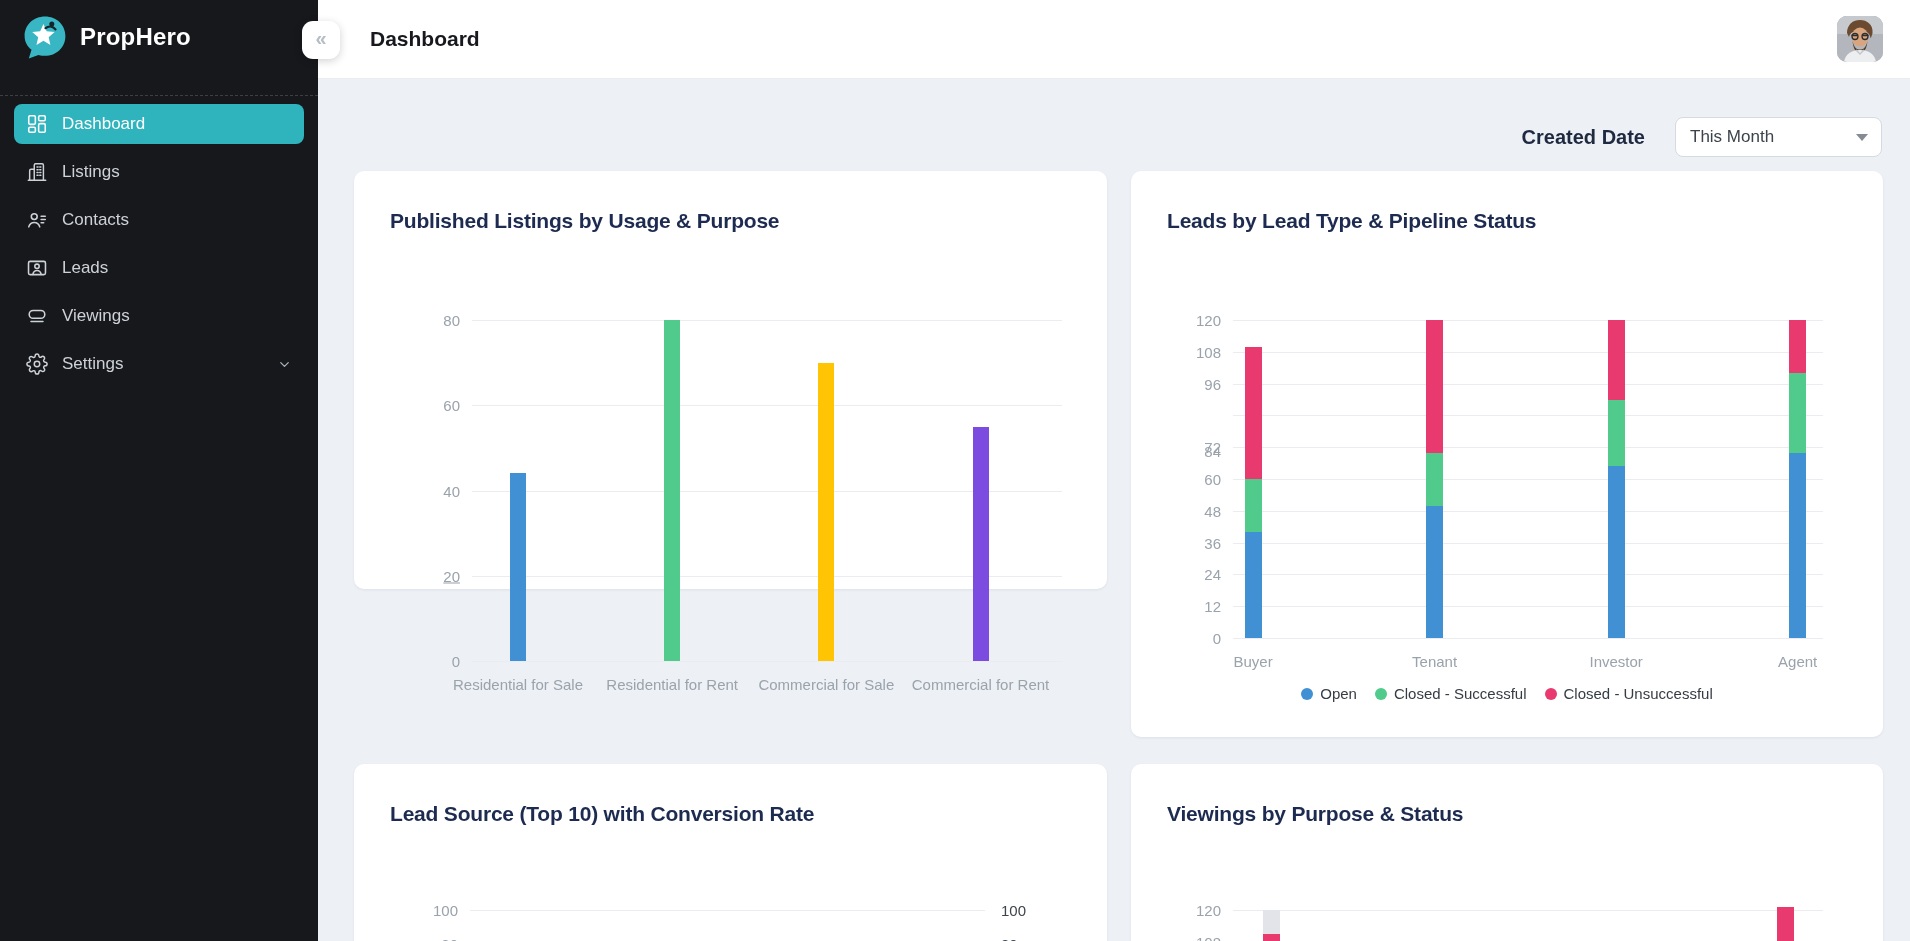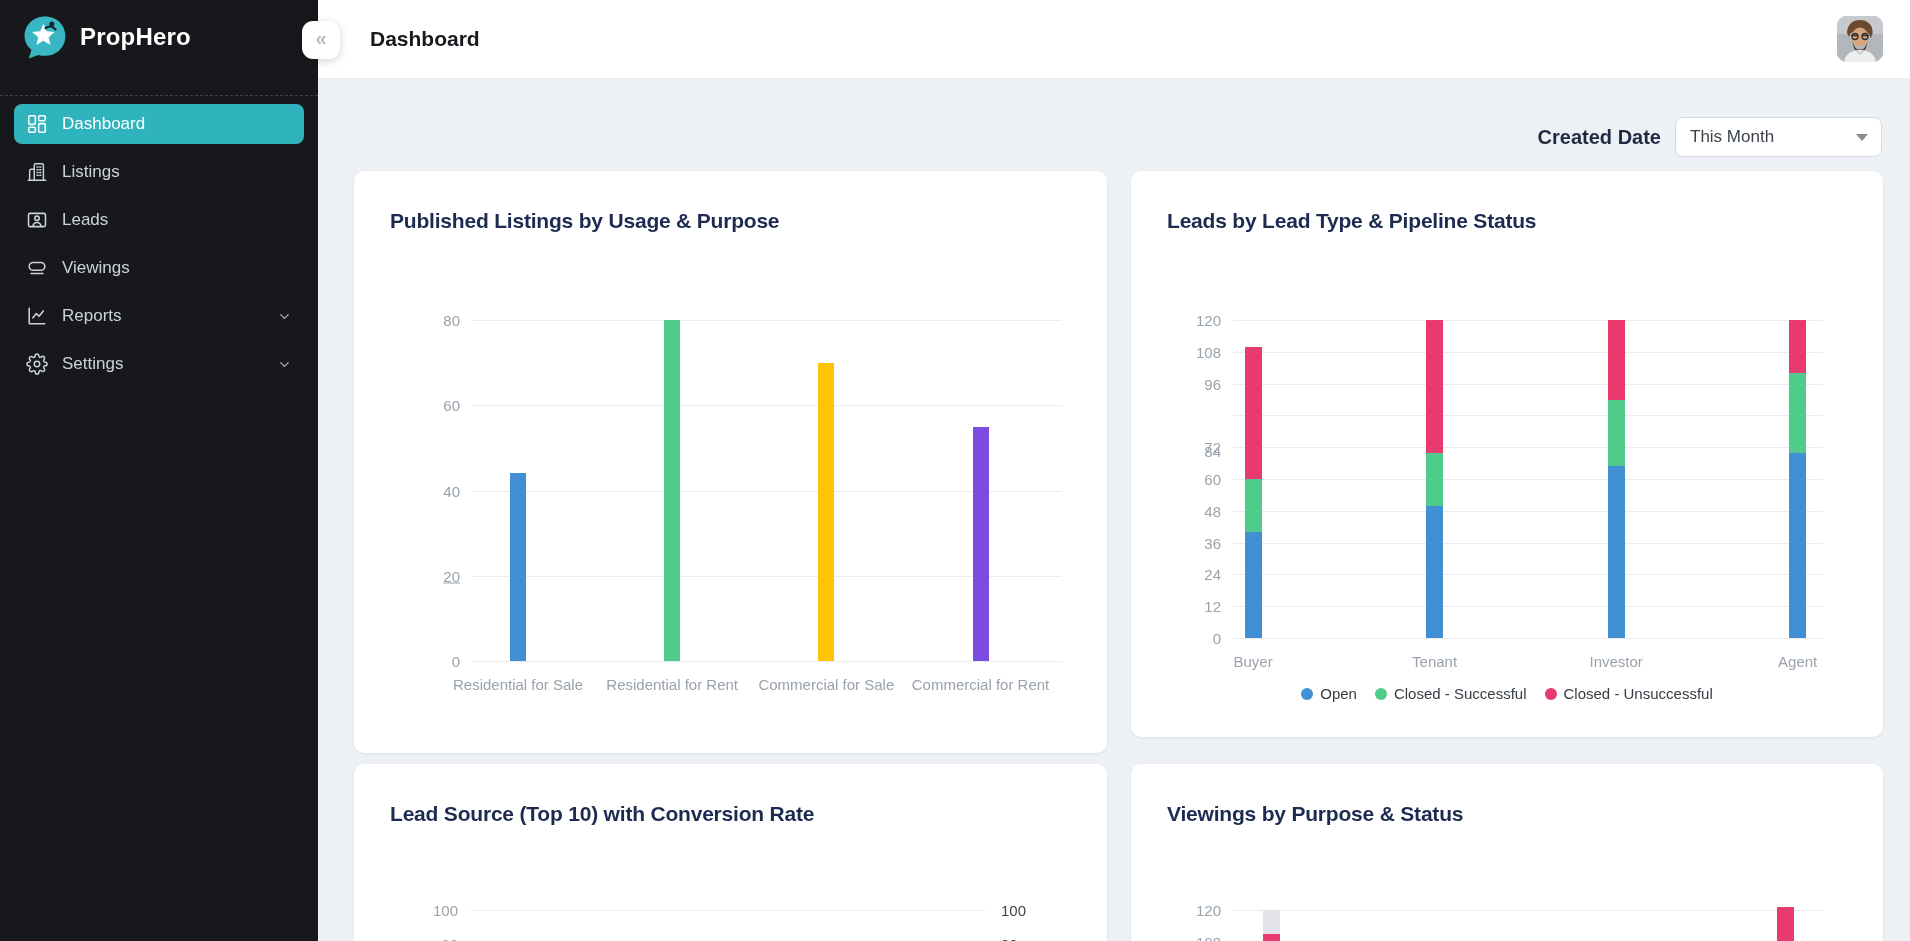--- a/index.html
+++ b/index.html
@@ -27,30 +27,30 @@
           border-bottom:1px solid #e9edf0;z-index:1;}
   .page-title{position:absolute;left:52px;top:0;height:78px;display:flex;align-items:center;
               margin:0;font-size:21px;font-weight:bold;color:#17191e;}
   .avatar{position:absolute;right:27px;top:16px;width:46px;height:46px;border-radius:10px;
           overflow:hidden;cursor:pointer;background:#a9adb3;}
   .collapse{position:absolute;left:302px;top:21px;width:38px;height:38px;border:none;
             border-radius:11px;background:#fff;box-shadow:0 2px 8px rgba(0,0,0,.18);
             color:#b7bdc5;font-size:20px;font-weight:bold;display:flex;align-items:center;
             justify-content:center;cursor:pointer;z-index:3;padding:0 0 3px 0;}
   
-  .filter-row{position:absolute;top:117px;right:28px;display:flex;align-items:center;gap:14px;height:40px;}
+  .filter-row{position:absolute;top:117px;right:28px;display:flex;align-items:center;gap:30px;height:40px;}
   .flabel{font-size:20px;font-weight:bold;color:#1f2940;}
   .select{width:207px;height:40px;background:#fff;border:1px solid #d5dae0;border-radius:8px;
           display:flex;align-items:center;justify-content:space-between;box-sizing:border-box;
           padding:0 13px 0 14px;font-size:17px;color:#3c434c;cursor:pointer;}
   .caret{width:0;height:0;border-left:6px solid transparent;border-right:6px solid transparent;
          border-top:7px solid #848b93;}
   
   .card{position:absolute;background:#fff;border-radius:10px;box-shadow:0 1px 3px rgba(20,30,50,.07);}
-  .c1{left:354px;top:171px;width:753px;height:582px;}
+  .c1{left:354px;top:171px;width:753px;height:418px;}
   .c2{left:1131px;top:171px;width:752px;height:566px;}
   .c3{left:354px;top:764px;width:753px;height:566px;}
   .c4{left:1131px;top:764px;width:752px;height:566px;}
   .ctitle{position:absolute;left:36px;top:38px;margin:0;font-size:21px;font-weight:bold;
           color:#1d2b50;letter-spacing:-.2px;}
   
   .plot{position:absolute;}
   .p1{left:118px;top:149px;width:590px;height:341px;}
   .p2{left:102px;top:149px;width:590px;height:318px;}
   .p3{left:116px;top:146px;width:515px;height:160px;}
@@ -98,20 +98,30 @@
         <svg viewBox="0 0 24 24" fill="none" stroke="currentColor" stroke-width="1.6" stroke-linecap="round" stroke-linejoin="round">
           <path d="M9 21V4.5A1.5 1.5 0 0 1 10.5 3h7A1.5 1.5 0 0 1 19 4.5V21"></path>
           <path d="M9 9H5.5A1.5 1.5 0 0 0 4 10.5V21"></path>
             <path d="M2.5 21h19"></path>
           <path d="M12 6.5h1.2M15 6.5h1.2M12 9.5h1.2M15 9.5h1.2M12 12.5h1.2M15 12.5h1.2M12 15.5h1.2M15 15.5h1.2"></path>
         </svg>
         </span>
       <span class="nlabel">Listings</span>
     </div>
 
+    <div class="nav-item">
+      <span class="nicon">
+        <svg viewBox="0 0 24 24" fill="none" stroke="currentColor" stroke-width="1.7" stroke-linecap="round" stroke-linejoin="round">
+          <circle cx="9" cy="8.3" r="3.2"></circle>
+            <path d="M3 19.5c.9-3.1 3.2-4.8 6-4.8s5.1 1.7 6 4.8"></path>
+          <path d="M16.5 8h4.5M16.5 11.5h4.5M16.5 15h2.8"></path>
+        </svg>
+        </span>
+      <span class="nlabel">Contacts</span>
+    </div>
 
     <div class="nav-item">
       <span class="nicon">
         <svg viewBox="0 0 24 24" fill="none" stroke="currentColor" stroke-width="1.7" stroke-linecap="round" stroke-linejoin="round">
           <rect x="2.75" y="4.75" width="18.5" height="14.5" rx="1.8"></rect>
             <circle cx="12" cy="10.2" r="2.4"></circle>
           <path d="M7.5 19c.5-2.8 2.3-4.3 4.5-4.3s4 1.5 4.5 4.3"></path>
         </svg>
         </span>
       <span class="nlabel">Leads</span>
@@ -121,34 +131,20 @@
       <span class="nicon">
         <svg viewBox="0 0 24 24" fill="none" stroke="currentColor" stroke-width="1.7" stroke-linecap="round" stroke-linejoin="round">
           <rect x="3.5" y="6" width="17" height="8.5" rx="4.25"></rect>
             <path d="M5.5 18h13"></path>
         </svg>
         </span>
       <span class="nlabel">Viewings</span>
     </div>
 
 
-    <div class="nav-item">
-      <span class="nicon">
-        <svg viewBox="0 0 24 24" fill="none" stroke="currentColor" stroke-width="1.7" stroke-linecap="round" stroke-linejoin="round">
-          <path d="M3.5 3.5v16a1 1 0 0 0 1 1h16"></path>
-            <path d="M7.5 14l3.8-4.6 3 2.9 4.6-5.8"></path>
-        </svg>
-        </span>
-      <span class="nlabel">Reports</span>
-      <span class="chev">
-        <svg viewBox="0 0 24 24" fill="none" stroke="currentColor" stroke-width="2" stroke-linecap="round" stroke-linejoin="round">
-            <path d="M6 9l6 6 6-6"></path>
-          </svg>
-        </span>
-    </div>
 
     <div class="nav-item">
       <span class="nicon">
         <svg viewBox="0 0 24 24" fill="none" stroke="currentColor" stroke-width="1.6" stroke-linecap="round" stroke-linejoin="round">
           <circle cx="12" cy="12" r="3"></circle>
           <path d="M19.4 15a1.65 1.65 0 0 0 .33 1.82l.06.06a2 2 0 0 1 0 2.83 2 2 0 0 1-2.83 0l-.06-.06a1.65 1.65 0 0 0-1.82-.33 1.65 1.65 0 0 0-1 1.51V21a2 2 0 0 1-2 2 2 2 0 0 1-2-2v-.09A1.65 1.65 0 0 0 9 19.4a1.65 1.65 0 0 0-1.82.33l-.06.06a2 2 0 0 1-2.83 0 2 2 0 0 1 0-2.83l.06-.06a1.65 1.65 0 0 0 .33-1.82 1.65 1.65 0 0 0-1.51-1H3a2 2 0 0 1-2-2 2 2 0 0 1 2-2h.09A1.65 1.65 0 0 0 4.6 9a1.65 1.65 0 0 0-.33-1.82l-.06-.06a2 2 0 0 1 0-2.83 2 2 0 0 1 2.83 0l.06.06a1.65 1.65 0 0 0 1.82.33H9a1.65 1.65 0 0 0 1-1.51V3a2 2 0 0 1 2-2 2 2 0 0 1 2 2v.09a1.65 1.65 0 0 0 1 1.51 1.65 1.65 0 0 0 1.82-.33l.06-.06a2 2 0 0 1 2.83 0 2 2 0 0 1 0 2.83l-.06.06a1.65 1.65 0 0 0-.33 1.82V9a1.65 1.65 0 0 0 1.51 1H21a2 2 0 0 1 2 2 2 2 0 0 1-2 2h-.09a1.65 1.65 0 0 0-1.51 1z"></path>
         </svg>
         </span>
       <span class="nlabel">Settings</span>
       <span class="chev">

